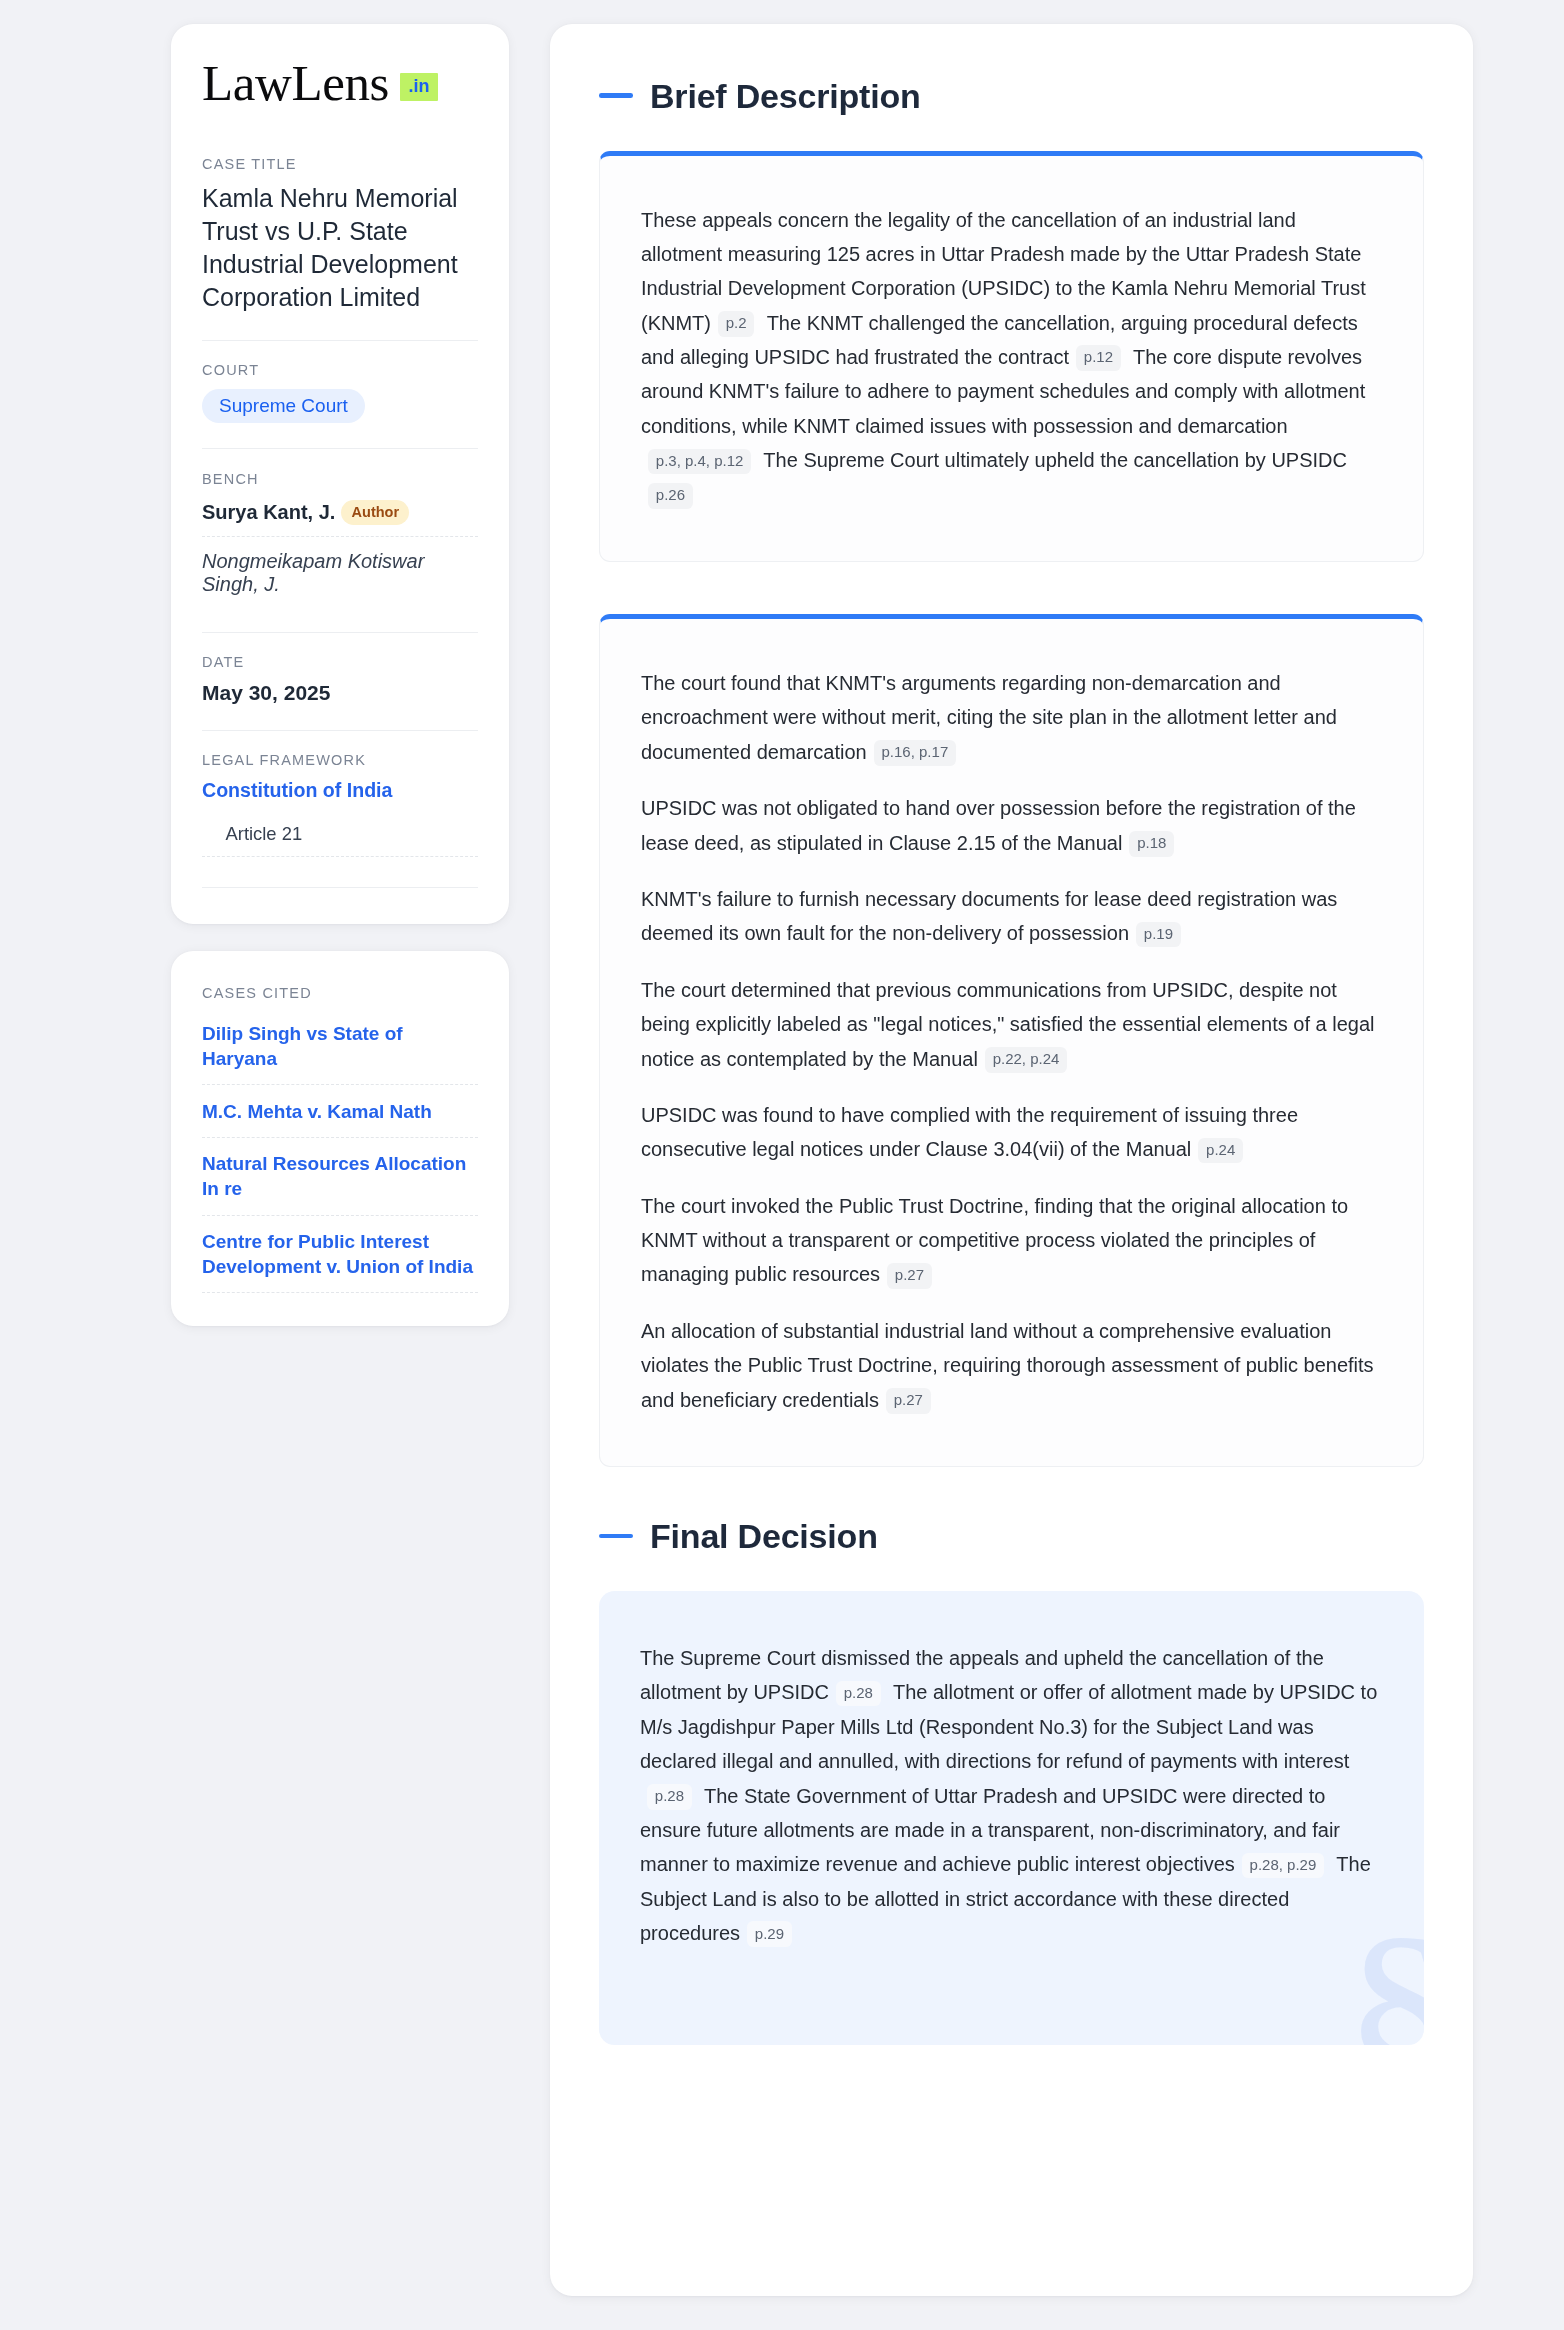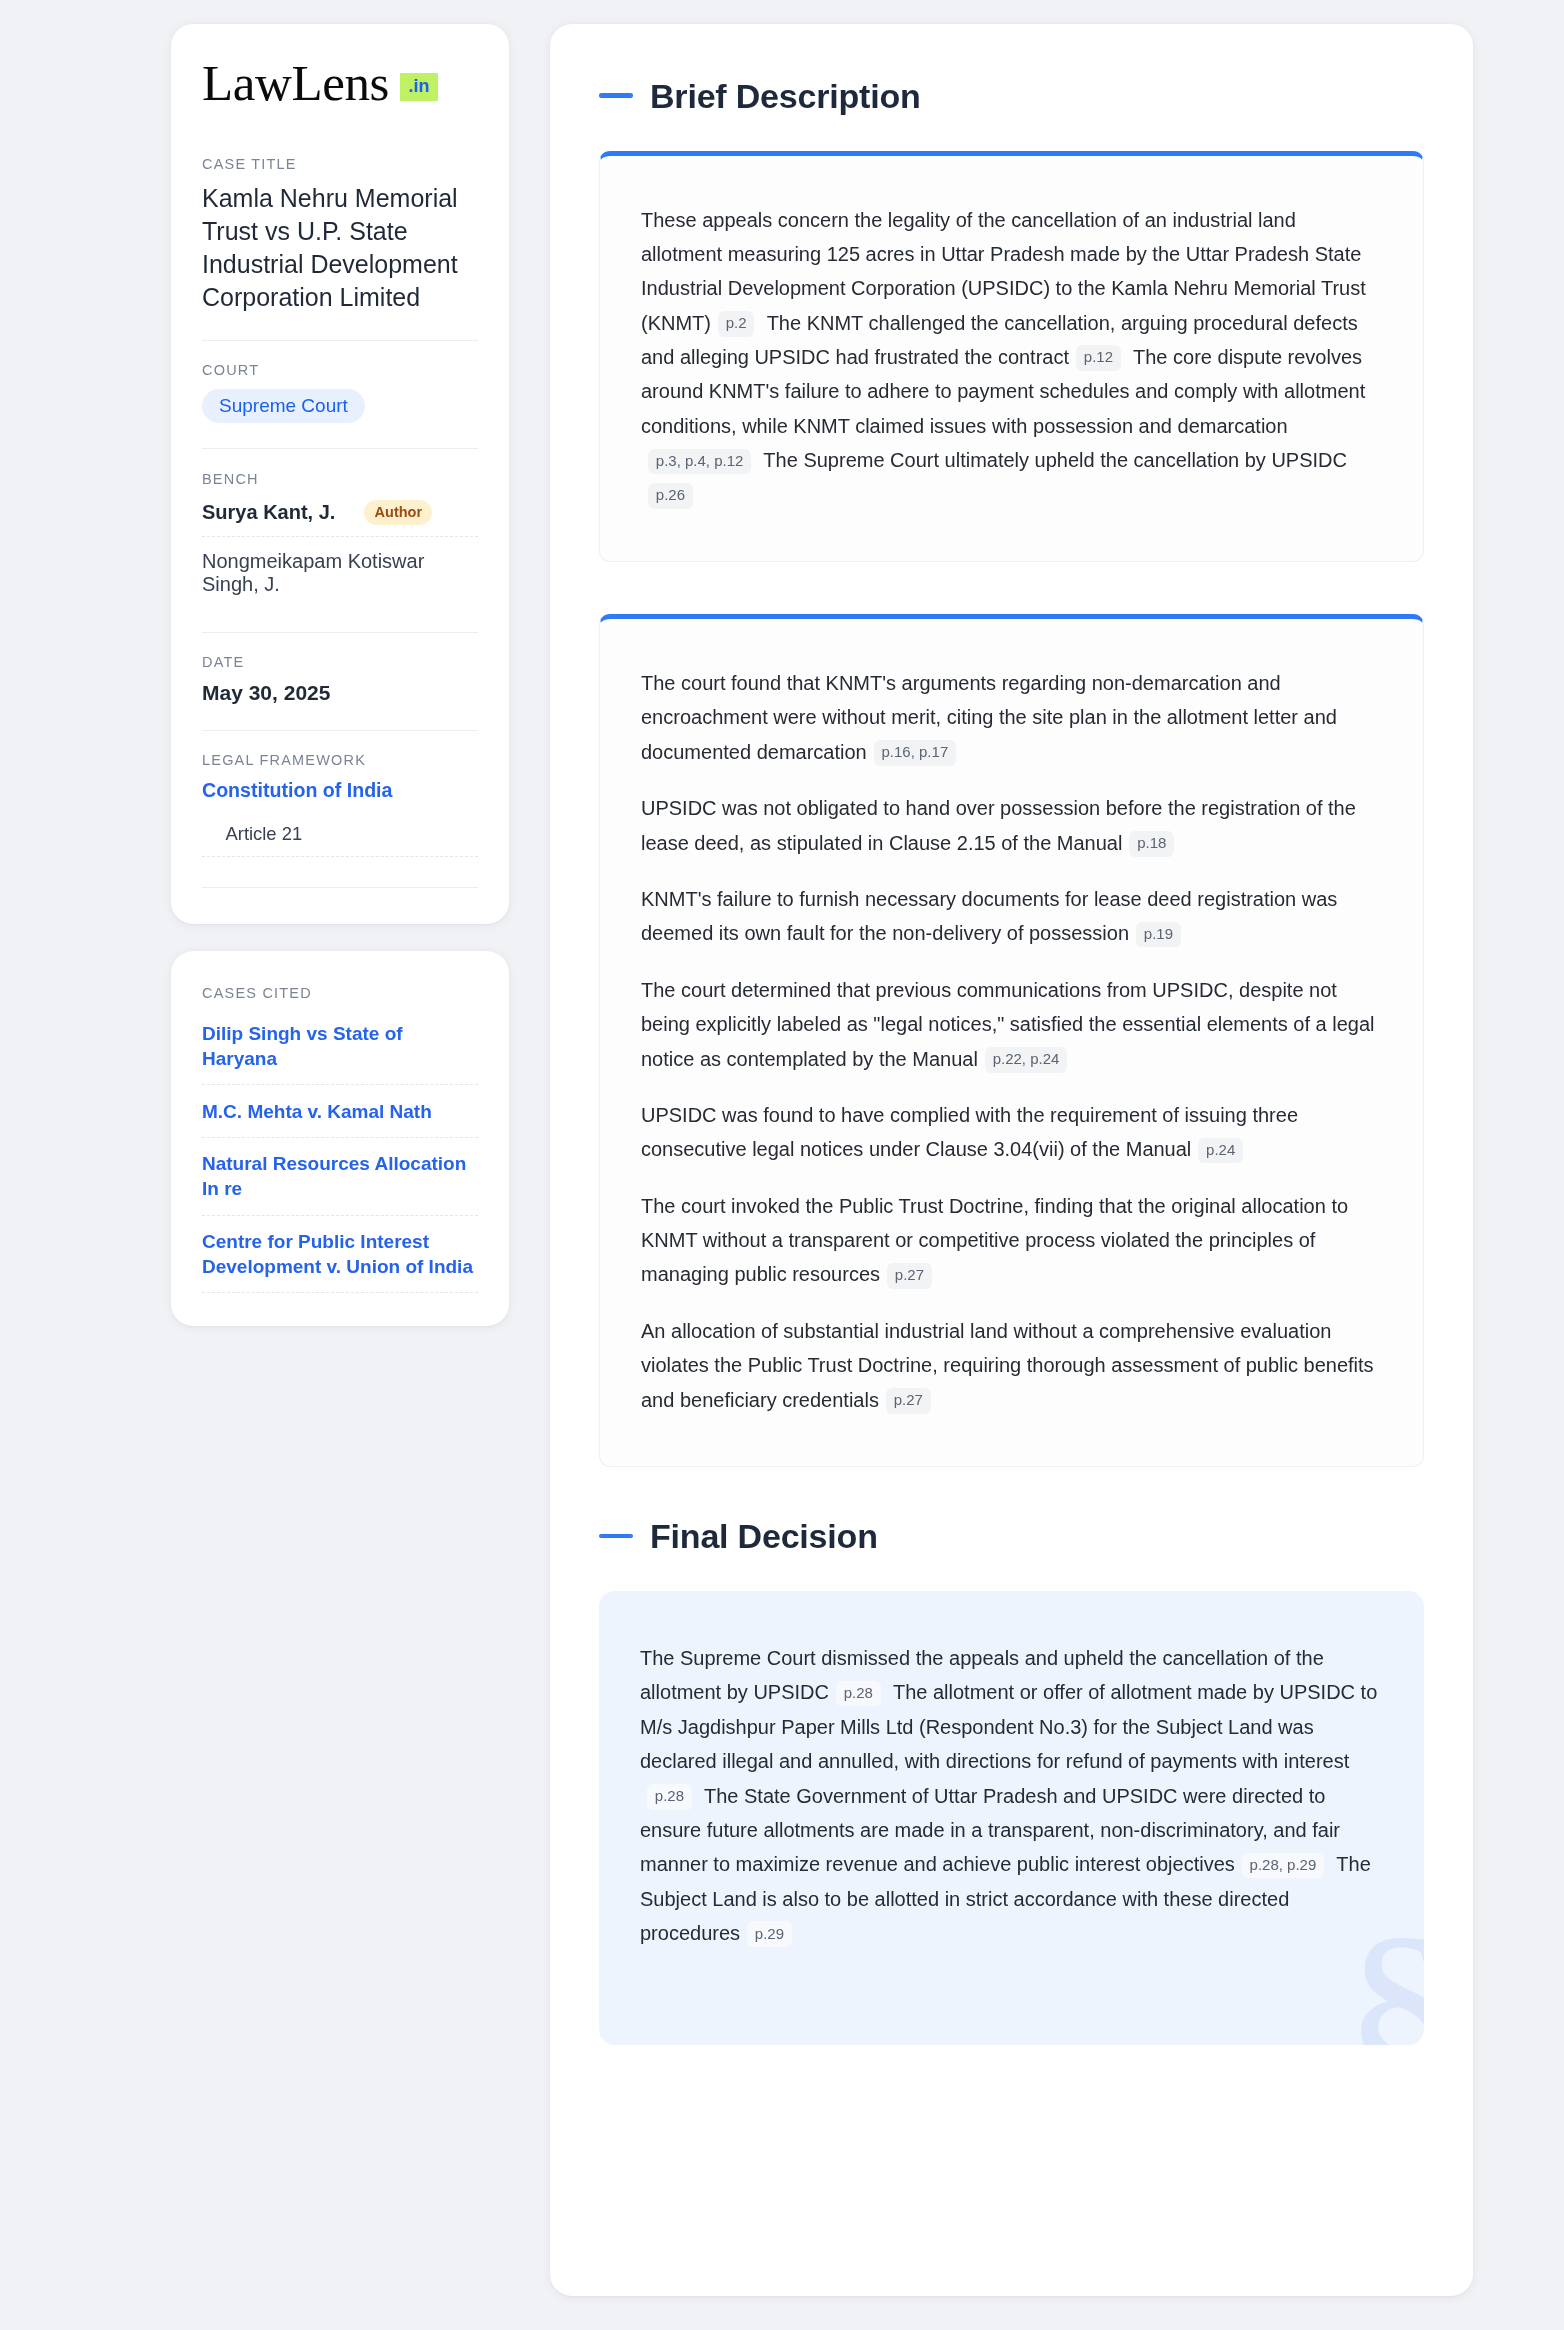--- a/index.html
+++ b/index.html
@@ -97,26 +97,27 @@
     font-size: 19px;
     font-weight: 500;
     border-radius: 782px;
     padding: 7px 17px 8.6px 17px;
     line-height: 1;
   }
 
   .bench-row {
     display: flex;
     align-items: center;
-    gap: 29px;
+    gap: 6px;
     padding: 3.1px 0 11px 0;
   }
   .bench-row + .bench-row {
     border-top: 1.6px dashed #e3e6ea;
     padding-top: 12.5px;
+    font-style: italic;
   }
   .bench-name-strong {
     font-size: 20px;
     color: #1f2937;
     font-weight: 700;
   }
   .bench-name {
     font-size: 20px;
     color: #374151;
     font-weight: 400;

